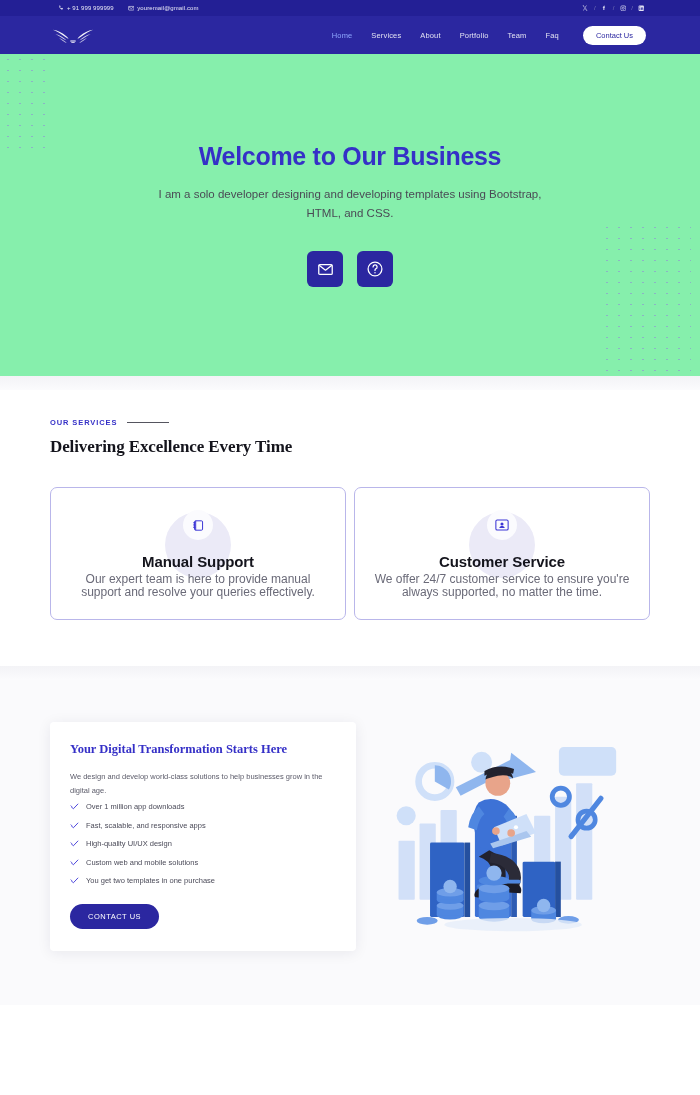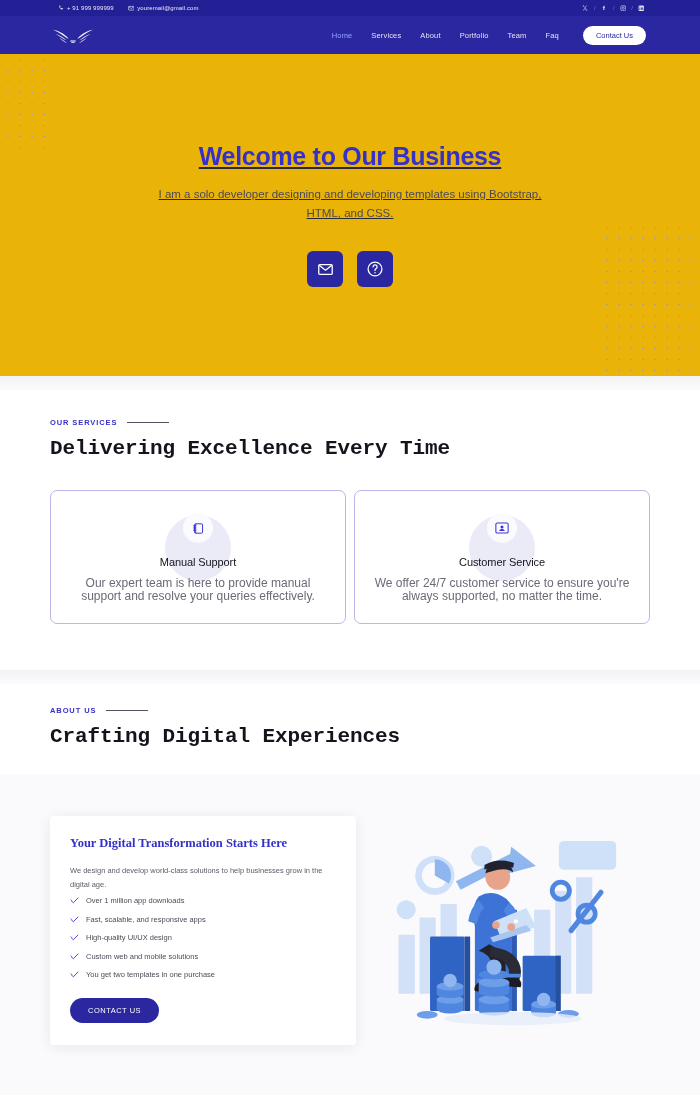--- a/index.html
+++ b/index.html
@@ -97,23 +97,22 @@
     cursor: pointer;
     margin-left: 5px;
     white-space: nowrap;
     font-family: "Liberation Sans", sans-serif;
   }
 
   
   .hero {
     position: relative;
     height: 322px;
-    background: #eab308;
+    background: #86efac;
     overflow: hidden;
-    text-decoration: underline;
   }
   .dots {
     position: absolute;
     pointer-events: none;
     background-image: radial-gradient(#8f8fd4 0.9px, transparent 1px);
     background-size: 12px 11px;
     opacity: .62;
   }
   .dots-left {
     left: 2px; top: 0px;
@@ -184,22 +183,22 @@
     letter-spacing: .9px;
     color: #3530c7;
     text-transform: uppercase;
   }
   .eyebrow-line {
     width: 42px;
     height: 1px;
     background: #55555f;
   }
   .sec-title {
-    font-family: Liberation Mono, monospace;
-    font-size: 21px;
+    font-family: Liberation Serif, serif;
+    font-size: 17px;
     font-weight: 700;
     color: #14141c;
     margin-top: 10px;
     letter-spacing: -.1px;
   }
   .cards {
     margin-top: 30px;
     display: flex;
     gap: 8px;
   }
@@ -232,24 +231,24 @@
     border-radius: 50%;
     background: #fbfbfe;
     display: flex;
     align-items: center;
     justify-content: center;
     color: #3d37d6;
   }
   .card-icon svg { display: block; }
   .card-title {
     position: relative; z-index: 2;
-    font-size: 11px;
-    font-weight: 400;
+    font-size: 15px;
+    font-weight: 700;
     color: #14141c;
-    margin-bottom: 9px;
+    margin-bottom: 3px;
     letter-spacing: -.1px;
   }
   .card-text {
     position: relative; z-index: 2;
     font-size: 12px;
     line-height: 13px;
     color: #6a6a78;
   }
 
   
@@ -464,27 +463,20 @@
         <div class="card-title">Customer Service</div>
         <div class="card-text">We offer 24/7 customer service to ensure you're always supported, no matter the time.</div>
       </div>
 
 
     </div>
   </div>
 
   <div class="band"></div>
 
-  <div class="about-head">
-    <div class="eyebrow-row">
-      <span class="eyebrow">ABOUT US</span>
-      <span class="eyebrow-line"></span>
-    </div>
-    <h2 class="sec-title">Crafting Digital Experiences</h2>
-  </div>
 
   <div class="about-body">
 
     <div class="about-card">
       <div class="about-card-title">Your Digital Transformation Starts Here</div>
       <div class="about-card-text">We design and develop world-class solutions to help businesses grow in the digital age.</div>
       <ul class="bullets">
         <li class="bullet">
           <span class="bullet-ic">
             <svg width="9" height="9" viewBox="0 0 24 24" fill="none" stroke="#4a44db" stroke-width="2.6" stroke-linecap="round" stroke-linejoin="round">

